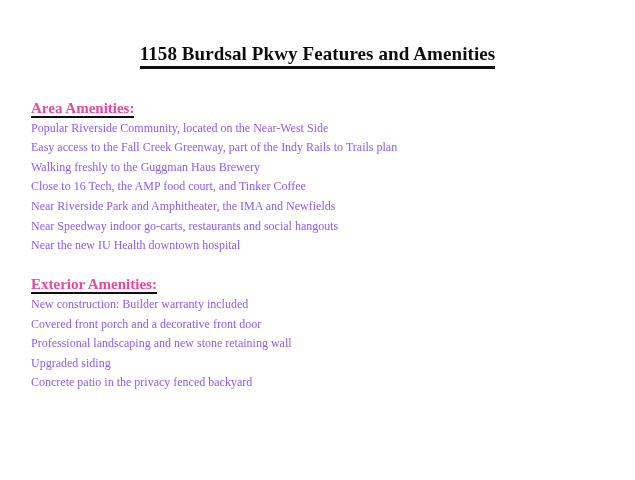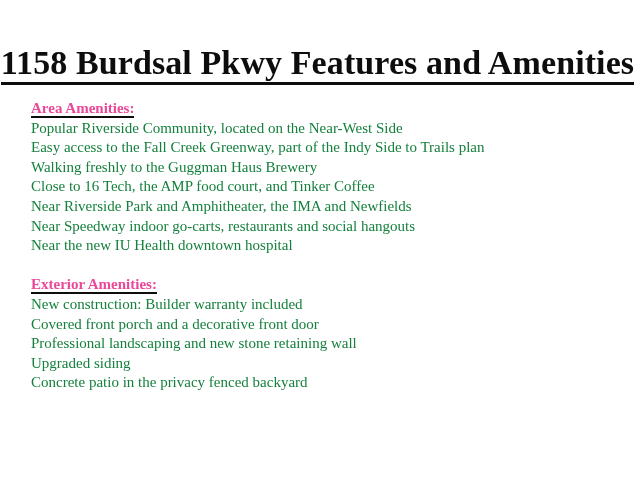--- a/index.html
+++ b/index.html
@@ -24,21 +24,21 @@
     background: #ffffff;
   }
 
   
   .doc-title {
     position: absolute;
     top: 44px;
     left: 0;
     width: 635px;
     text-align: center;
-    font-size: 34px;
+    font-size: 19px;
     font-weight: bold;
     letter-spacing: 0.1px;
     line-height: 1.1;
     color: #0d0d0d;
     white-space: nowrap;
   }
   .doc-title .ul {
     display: inline-block;
     border-bottom: 3px solid #0d0d0d;
     padding-bottom: 1px;
@@ -72,44 +72,44 @@
     border-bottom: 2px solid #0d0d0d;
     line-height: 16px;
   }
 
   .items {
     list-style: none;
     margin: 0;
     padding: 0;
   }
   .item {
-    font-size: 15px;
+    font-size: 12px;
     line-height: 19.6px;
-    color: #15803d;
+    color: #8b5cf6;
     white-space: nowrap;
   }
 </style>
 </head>
 <body>
 
 <div class="page">
 
   <div class="doc-title">
     <span class="ul">1158 Burdsal Pkwy Features and Amenities</span>
   </div>
 
   <div class="content">
 
     <div class="section">
       <div class="section-heading">
         <span class="ul">Area Amenities:</span>
       </div>
       <ul class="items">
         <li class="item">Popular Riverside Community, located on the Near-West Side</li>
-        <li class="item">Easy access to the Fall Creek Greenway, part of the Indy Side to Trails plan</li>
+        <li class="item">Easy access to the Fall Creek Greenway, part of the Indy Rails to Trails plan</li>
         <li class="item">Walking freshly to the Guggman Haus Brewery</li>
         <li class="item">Close to 16 Tech, the AMP food court, and Tinker Coffee</li>
         <li class="item">Near Riverside Park and Amphitheater, the IMA and Newfields</li>
         <li class="item">Near Speedway indoor go-carts, restaurants and social hangouts</li>
         <li class="item">Near the new IU Health downtown hospital</li>
       </ul>
     </div>
 
     <div class="section">
       <div class="section-heading">

